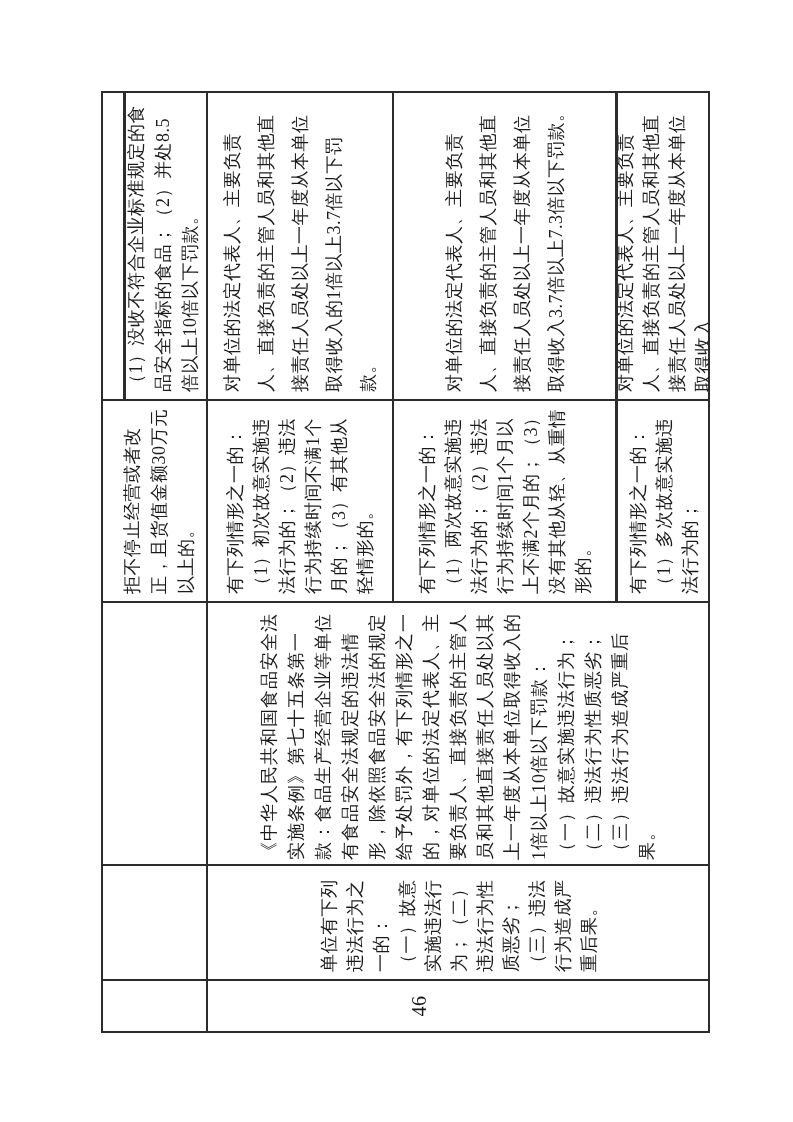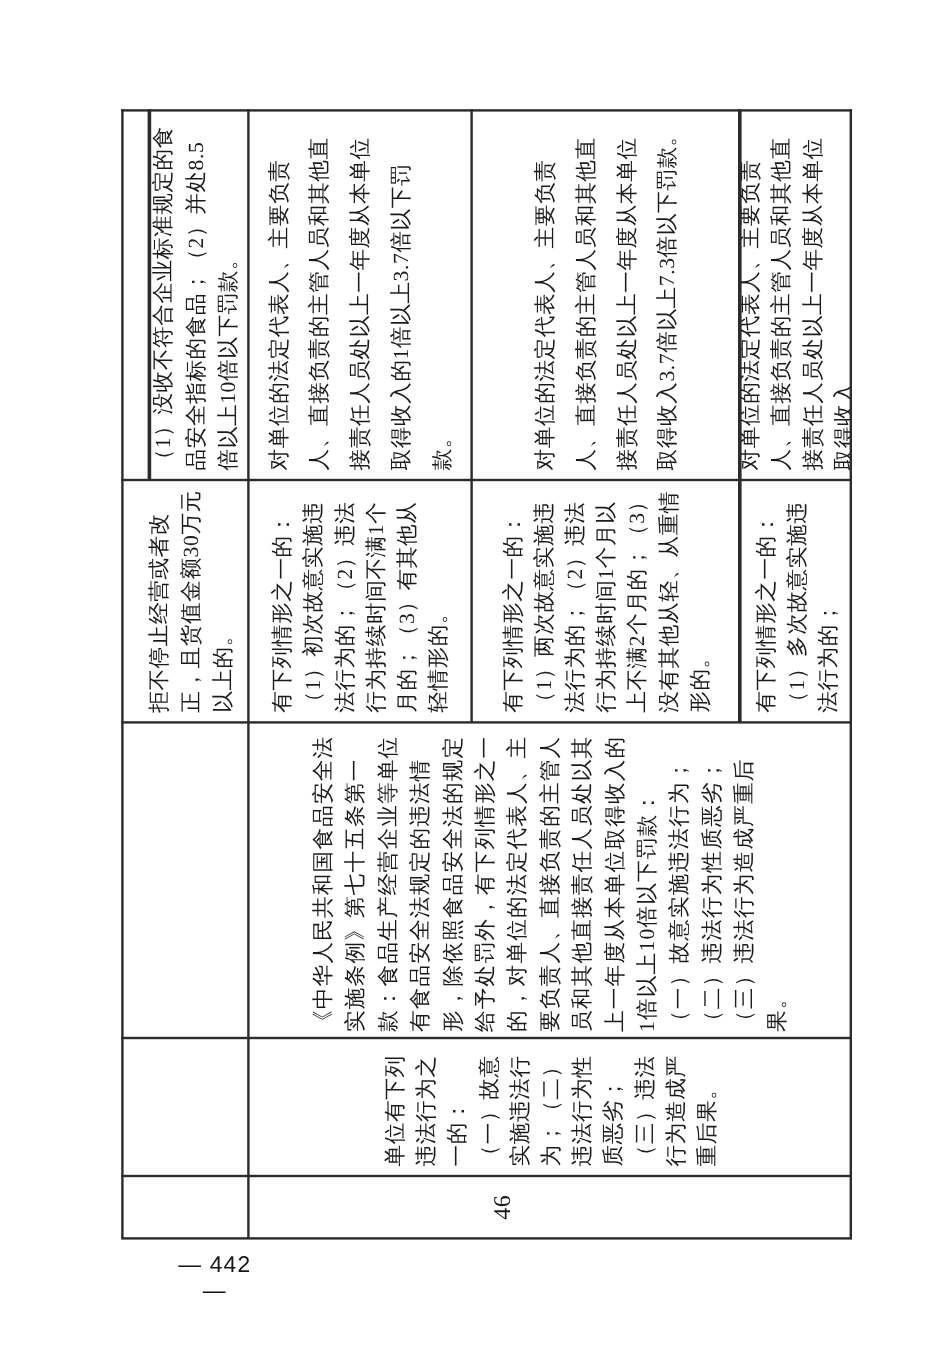--- a/index.html
+++ b/index.html
@@ -125,15 +125,14 @@
 
     <div class="cell" id="c-t3-sit">
       <div class="txt">有下列情形之一的：（1）多次故意实施违法行为的；</div>
     </div>
     <div class="cell" id="c-t3-pen">
       <div class="txt">对单位的法定代表人、主要负责人、直接负责的主管人员和其他直接责任人员处以上一年度从本单位取得收入</div>
     </div>
 
   </div>
 
-  <div class="pagenum">— 442 —</div>
 
 </div>
 
 </body></html>

